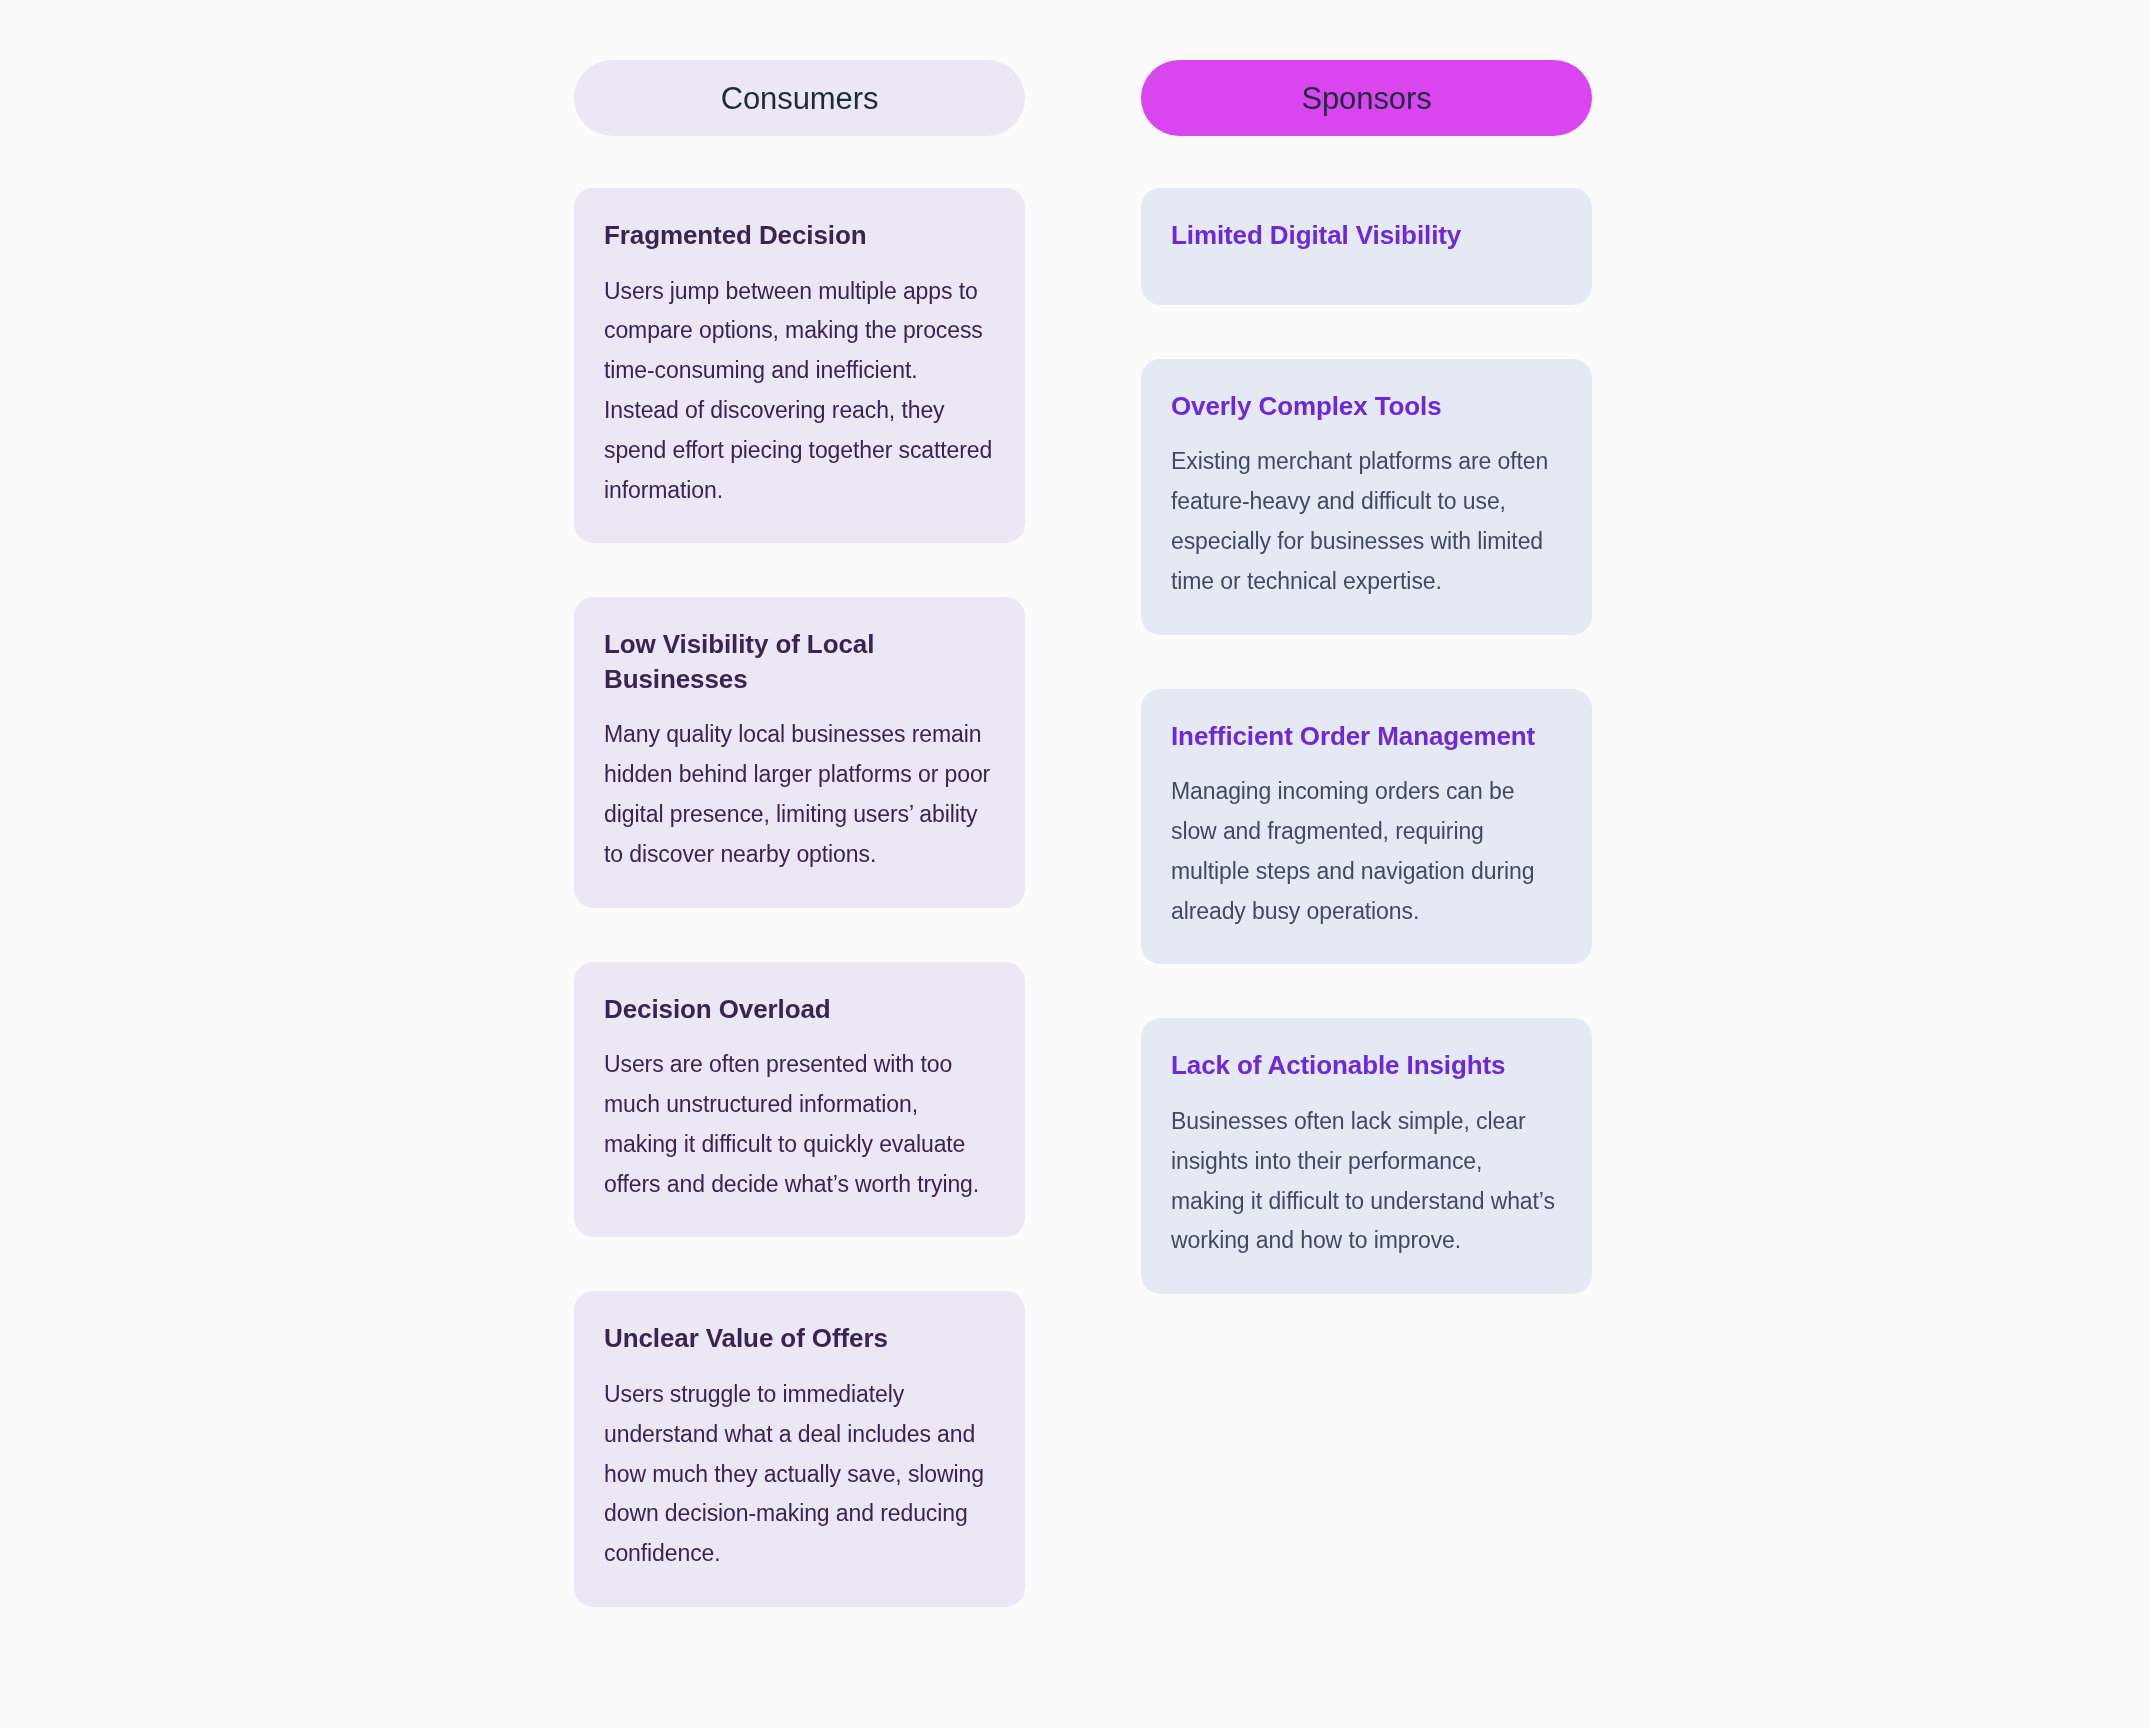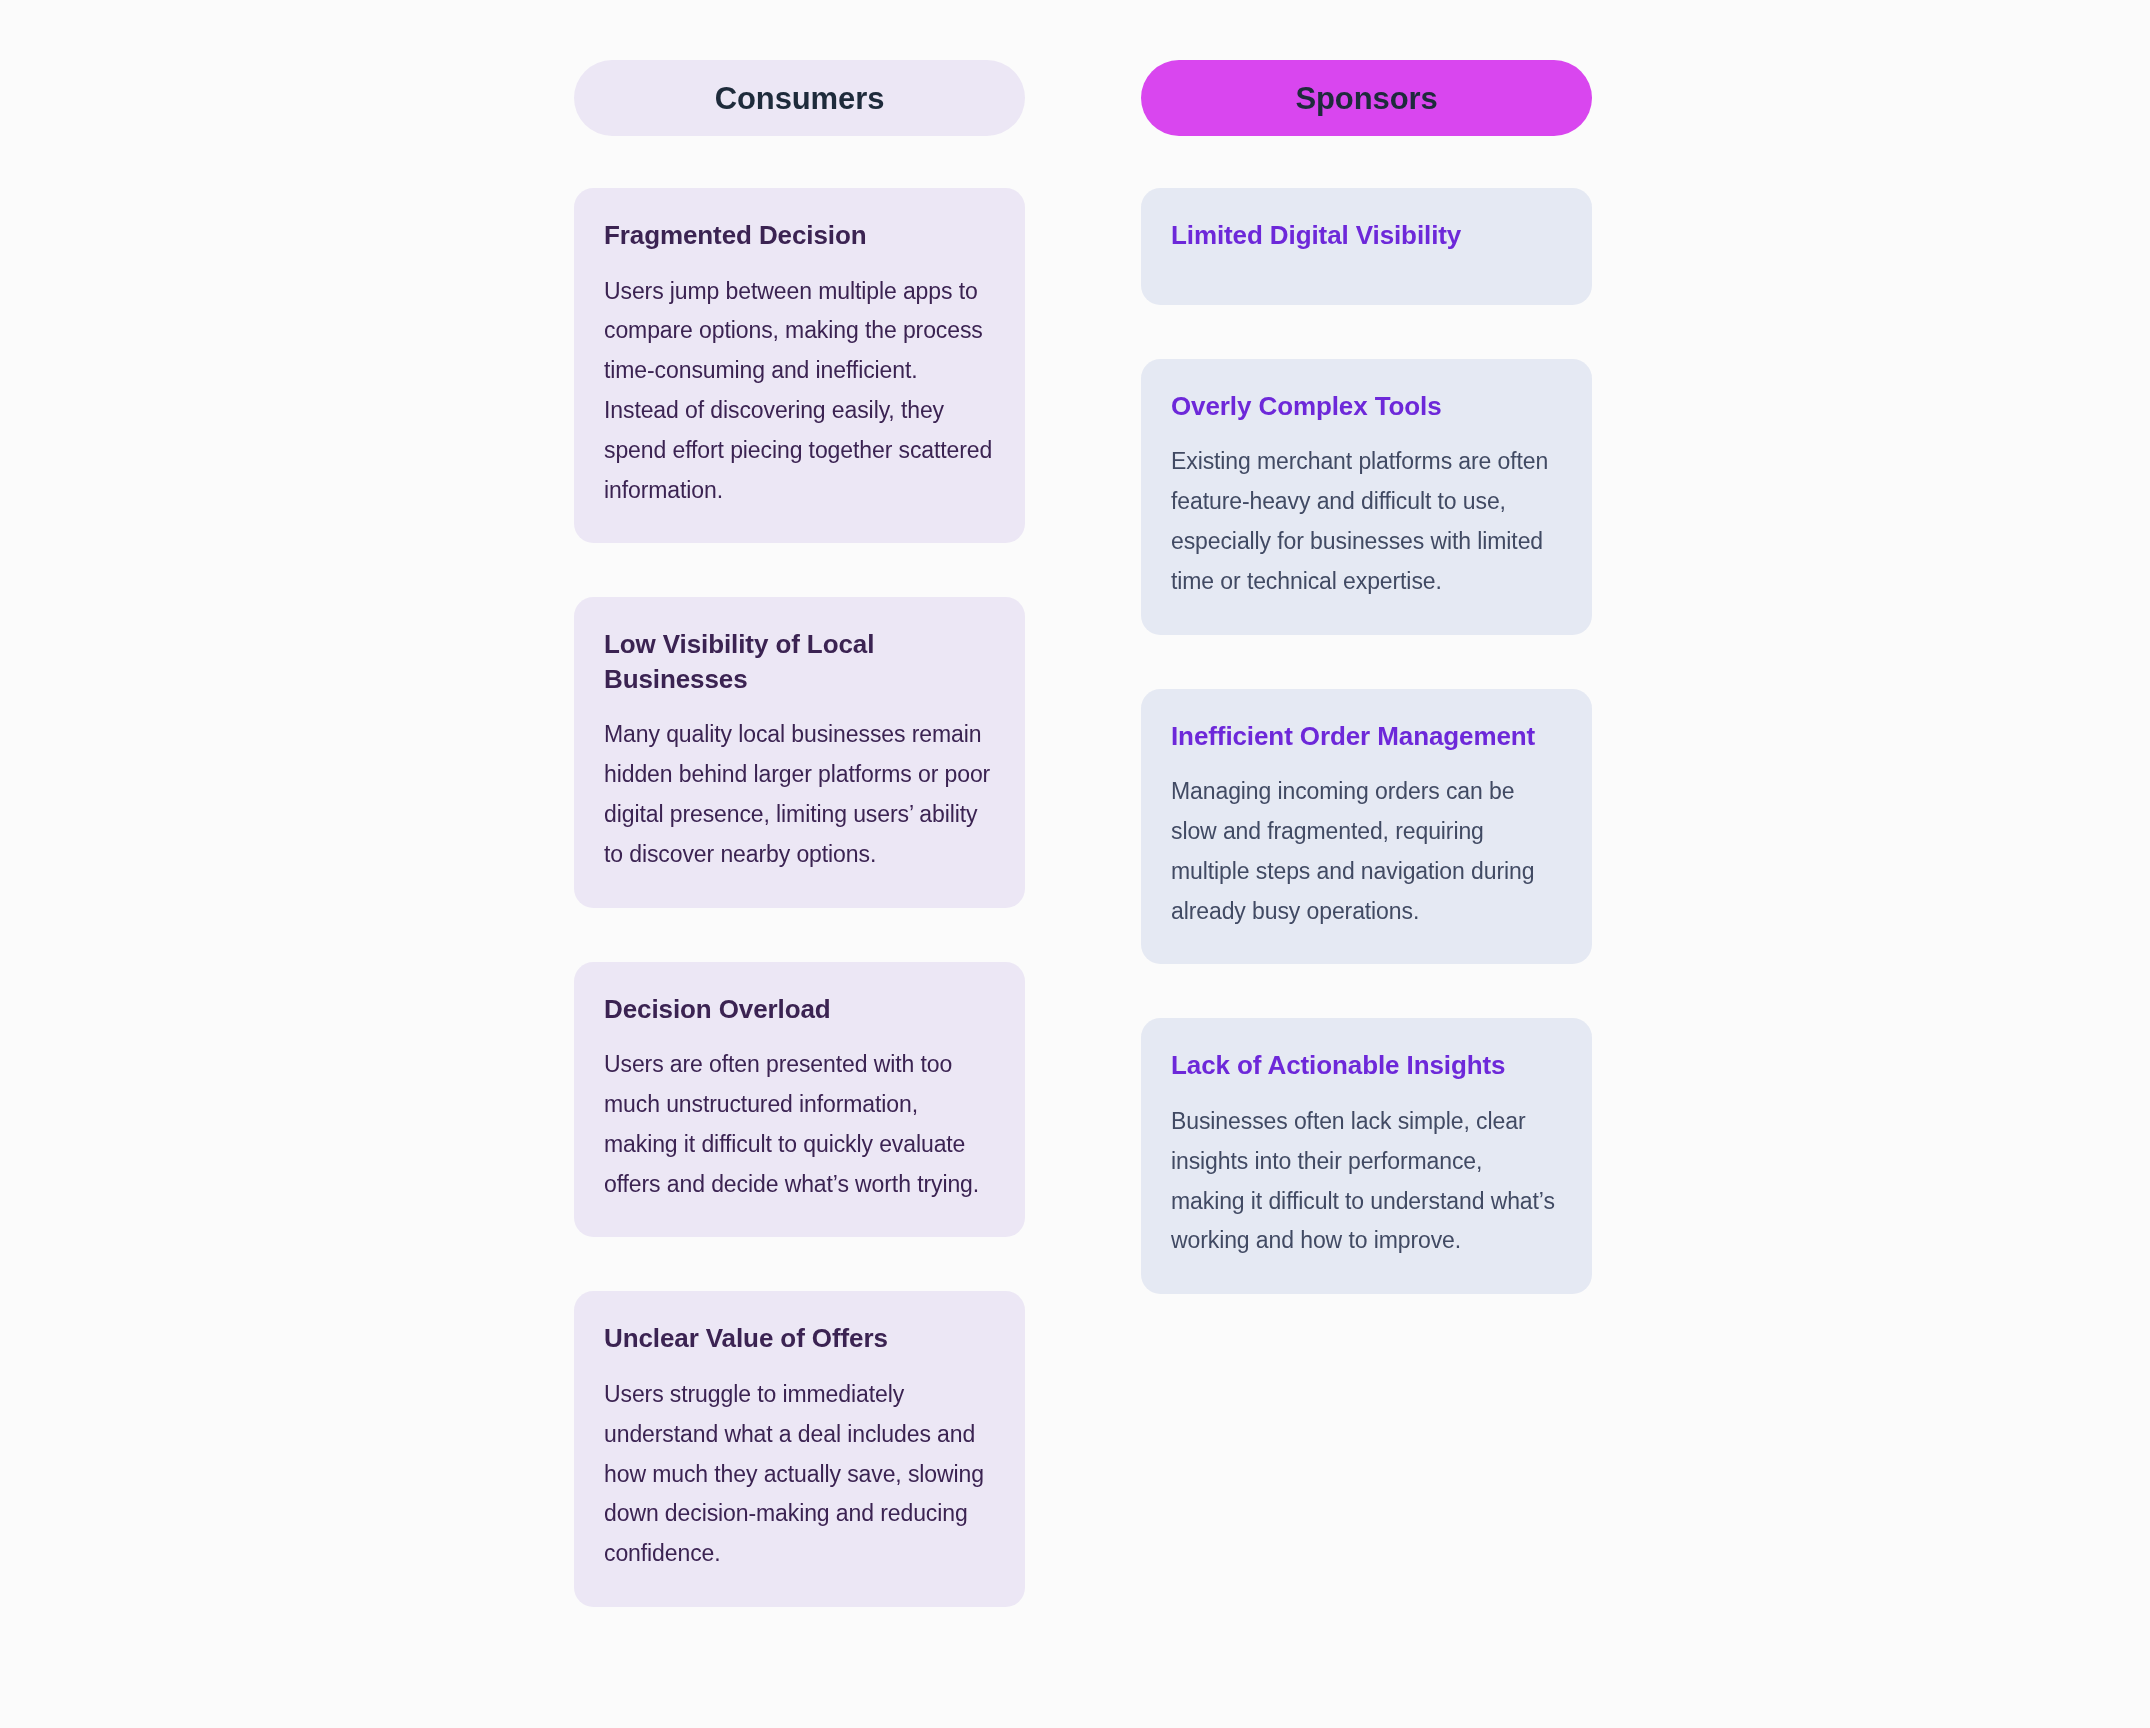--- a/index.html
+++ b/index.html
@@ -39,21 +39,21 @@
     height: 76px;
     border-radius: 38px;
     display: flex;
     align-items: center;
     justify-content: center;
     margin-bottom: 52px;
   }
 
   .column-header-label {
     font-size: 31px;
-    font-weight: 700;
+    font-weight: 400;
     letter-spacing: -0.1px;
     line-height: 1;
   }
 
   .card {
     border-radius: 19.4px;
     box-sizing: border-box;
     padding: 30px 30px 33px 30px;
     margin-bottom: 54px;
   }
@@ -118,21 +118,21 @@
 <div class="board">
 
   <div class="column col-consumers">
 
     <div class="column-header">
       <span class="column-header-label">Consumers</span>
     </div>
 
     <div class="card">
       <h3 class="card-title">Fragmented Decision</h3>
-      <p class="card-body">Users jump between multiple apps to compare options, making the process time-consuming and inefficient. Instead of discovering easily, they spend effort piecing together scattered information.</p>
+      <p class="card-body">Users jump between multiple apps to compare options, making the process time-consuming and inefficient. Instead of discovering reach, they spend effort piecing together scattered information.</p>
     </div>
 
     <div class="card">
       <h3 class="card-title">Low Visibility of Local Businesses</h3>
       <p class="card-body">Many quality local businesses remain hidden behind larger platforms or poor digital presence, limiting users’ ability to discover nearby options.</p>
     </div>
 
     <div class="card">
       <h3 class="card-title">Decision Overload</h3>
       <p class="card-body">Users are often presented with too much unstructured information, making it difficult to quickly evaluate offers and decide what’s worth trying.</p>

